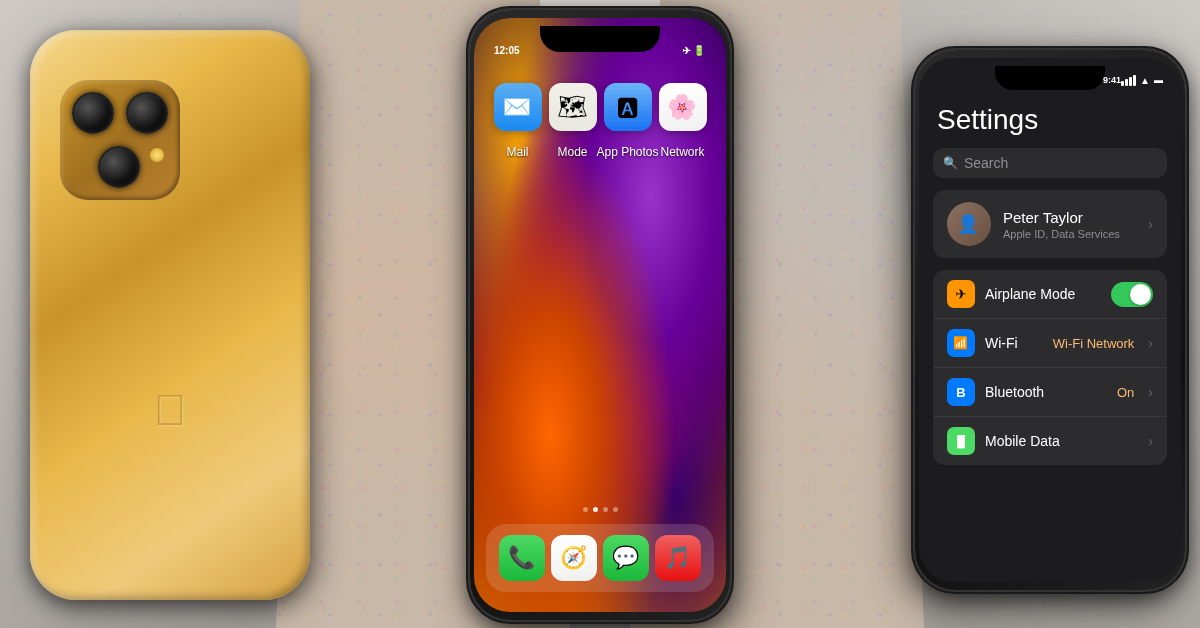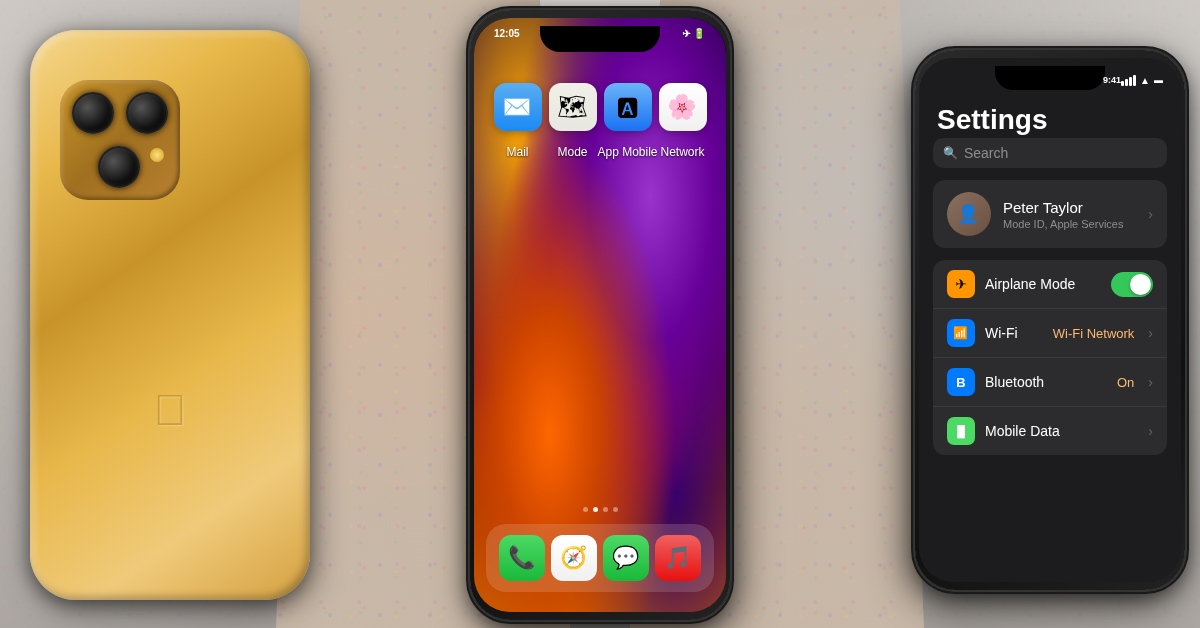--- a/index.html
+++ b/index.html
@@ -218,21 +218,21 @@
 
     
     .status-bar-center {
       position: absolute;
       top: 10px;
       left: 0;
       right: 0;
       height: 28px;
       display: flex;
       justify-content: space-between;
-      align-items: flex-start;
+      align-items: flex-end;
       padding: 0 20px;
       z-index: 11;
       color: white;
       font-size: 10px;
       font-weight: 600;
     }
 
     
     .app-icons-top {
       position: absolute;
@@ -403,23 +403,23 @@
       top: 36px;
       left: 0;
       right: 0;
       bottom: 0;
       padding: 0 0 10px 0;
       overflow: hidden;
     }
 
     .settings-title {
       font-size: 28px;
-      font-weight: 700;
+      font-weight: 400;
       color: white;
-      padding: 10px 18px 2px;
+      padding: 10px 18px 12px;
     }
 
     
     .search-bar {
       margin: 0 14px 12px;
       background: #2c2c2e;
       border-radius: 10px;
       display: flex;
       align-items: center;
       padding: 7px 10px;
@@ -613,21 +613,21 @@
           <div class="app-icon-wrapper">
             <div class="app-icon app-icon-mail">✉️</div>
             <span class="app-icon-label">Mail</span>
           </div>
           <div class="app-icon-wrapper">
             <div class="app-icon app-icon-maps">🗺</div>
             <span class="app-icon-label">Mode</span>
           </div>
           <div class="app-icon-wrapper">
             <div class="app-icon app-icon-appstore">🅰</div>
-            <span class="app-icon-label">App Mobile</span>
+            <span class="app-icon-label">App Photos</span>
           </div>
           <div class="app-icon-wrapper">
             <div class="app-icon app-icon-photos">🌸</div>
             <span class="app-icon-label">Network</span>
           </div>
         </div>
 
         <div class="page-dots">
           <div class="dot"></div>
           <div class="dot active"></div>
@@ -670,21 +670,21 @@
 
           <div class="search-bar">
             <span class="search-icon-el">🔍</span>
             <span class="search-text">Search</span>
           </div>
 
           <div class="profile-row">
             <div class="avatar">👤</div>
             <div class="profile-info">
               <div class="profile-name">Peter Taylor</div>
-              <div class="profile-sub">Mode ID, Apple Services</div>
+              <div class="profile-sub">Apple ID, Data Services</div>
             </div>
             <span class="chevron">›</span>
           </div>
 
           <div class="settings-group">
 
             <div class="settings-row">
               <div class="settings-icon icon-airplane">✈</div>
               <span class="settings-label">Airplane Mode</span>
               <div class="toggle">

